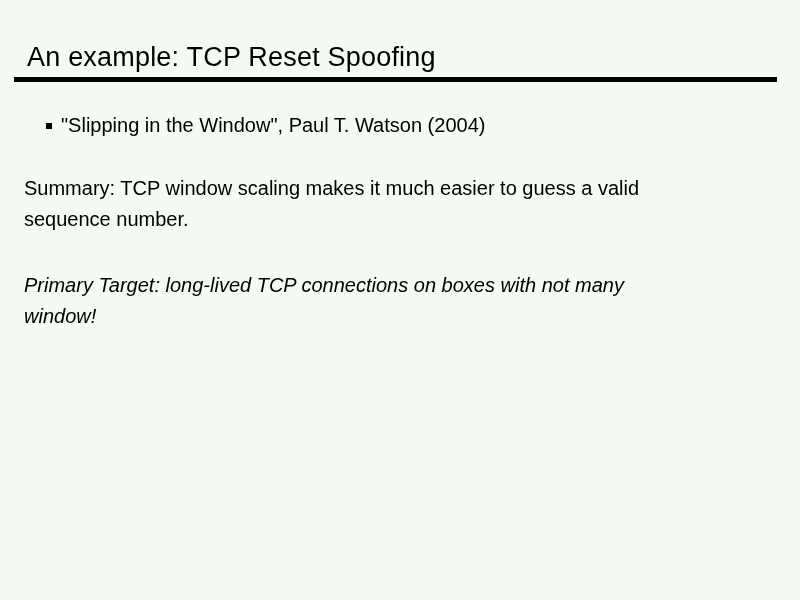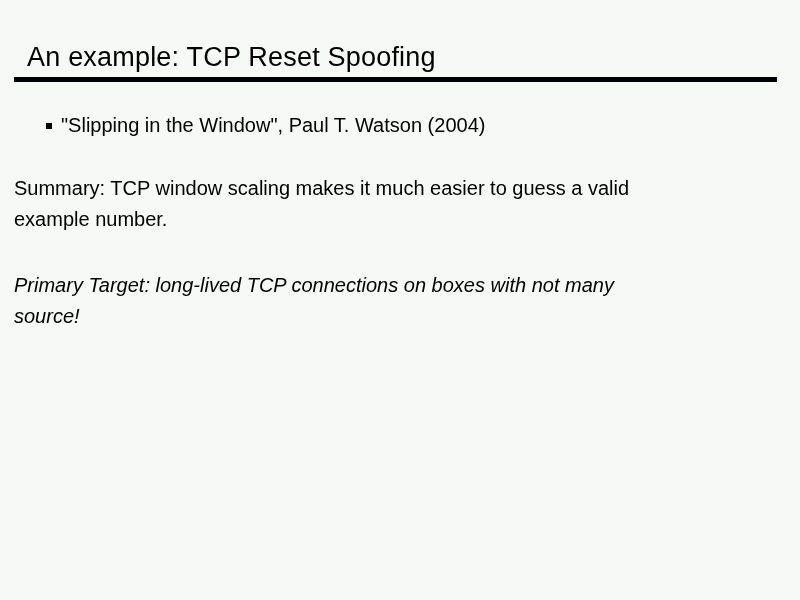--- a/index.html
+++ b/index.html
@@ -50,21 +50,21 @@
     background: #000000;
     margin-right: 9px;
     flex: 0 0 auto;
   }
   .bullet-text {
     font-size: 20px;
     white-space: nowrap;
   }
   .para {
     position: absolute;
-    left: 14px;
+    left: 24px;
     font-size: 20px;
     line-height: 31px;
   }
   .para-summary {
     top: 173px;
   }
   .para-target {
     top: 270px;
     font-style: italic;
   }
@@ -81,21 +81,21 @@
 
   <div class="title-rule"></div>
 
   <div class="bullet-row">
     <span class="bullet-square"></span>
     <span class="bullet-text">"Slipping in the Window", Paul T. Watson (2004)</span>
   </div>
 
   <div class="para para-summary">
     <div class="line">Summary: TCP window scaling makes it much easier to guess a valid</div>
-    <div class="line">example number.</div>
+    <div class="line">sequence number.</div>
   </div>
 
   <div class="para para-target">
     <div class="line">Primary Target: long-lived TCP connections on boxes with not many</div>
-    <div class="line">source!</div>
+    <div class="line">window!</div>
   </div>
 
 </div>
 
 </body></html>

